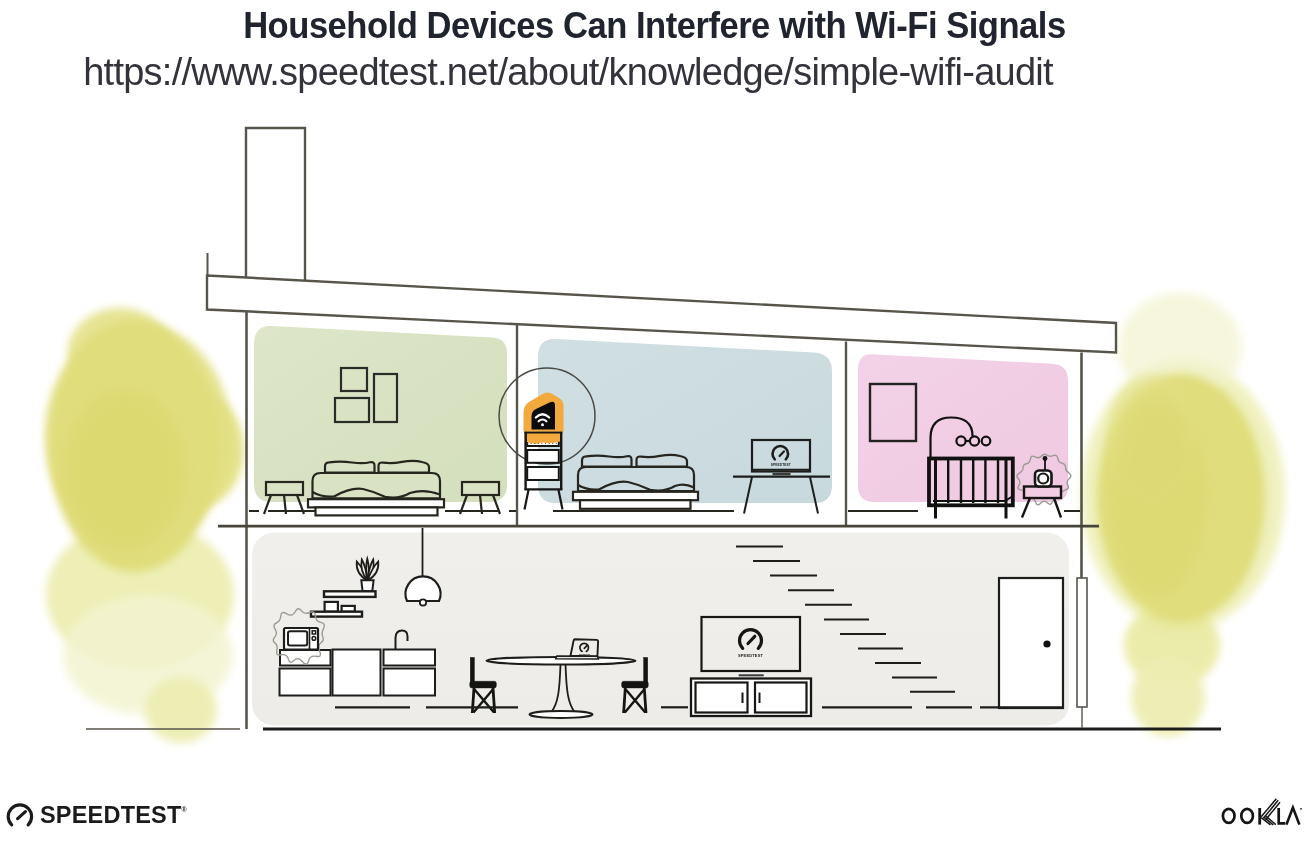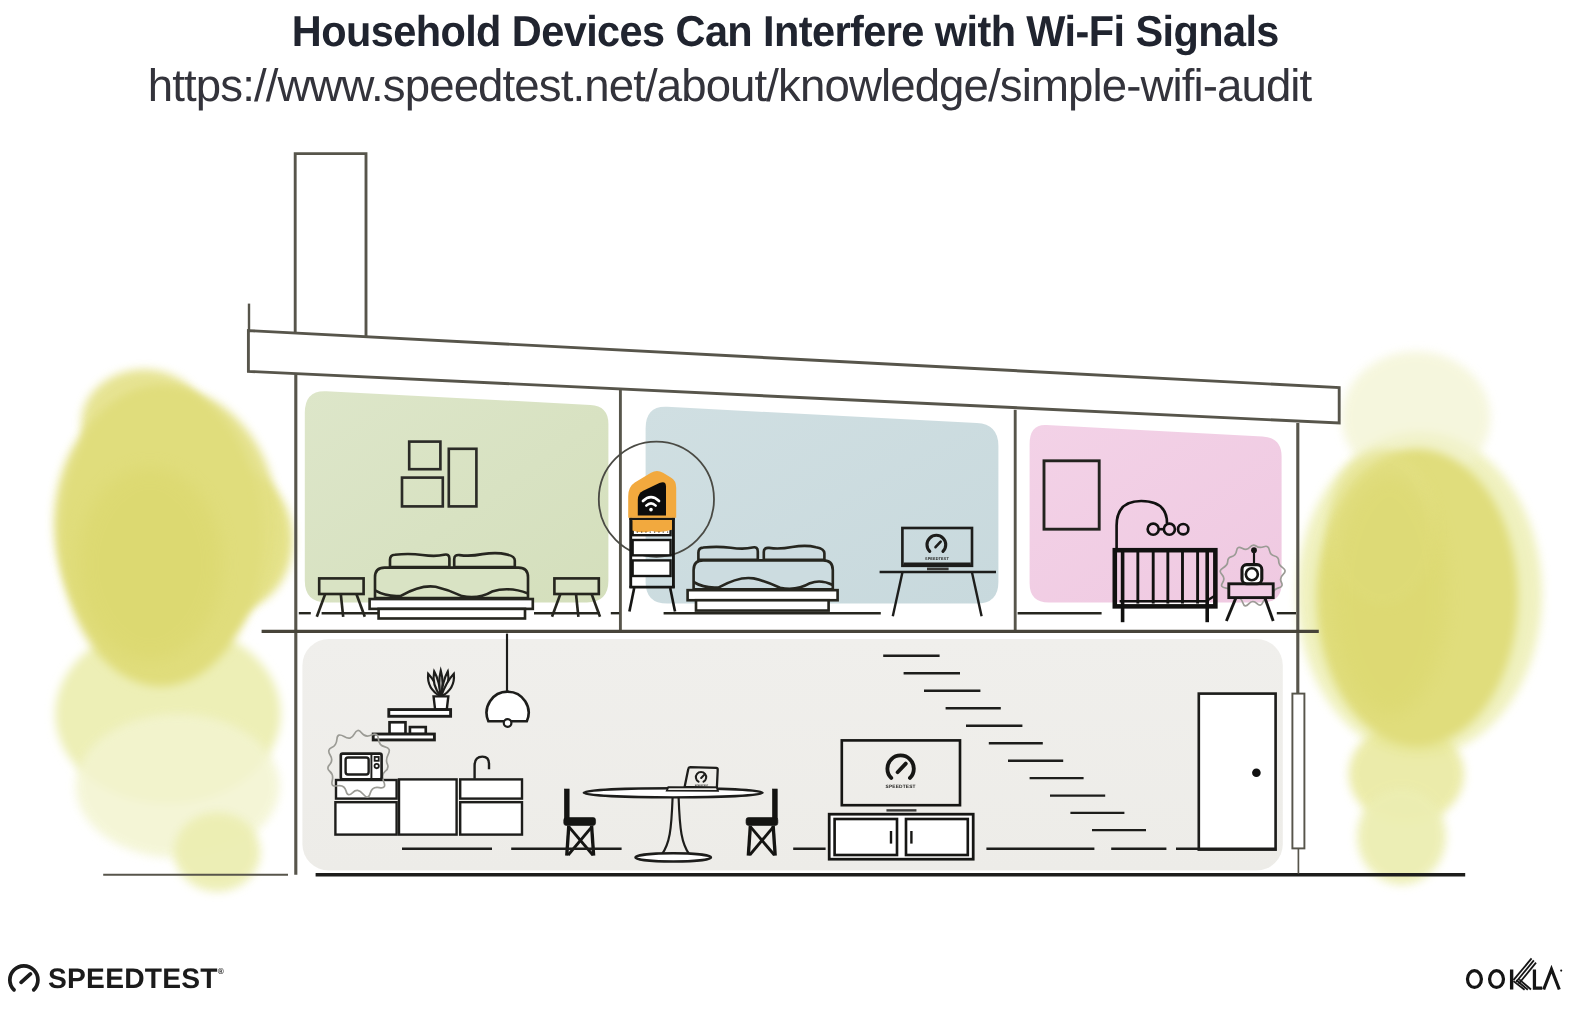--- a/index.html
+++ b/index.html
@@ -1,19 +1,19 @@
 <!DOCTYPE html>
 <html><head>
 <meta charset="utf-8">
 <style>
   html,body{margin:0;padding:0;background:#ffffff;width:1308px;height:861px;overflow:hidden;}
   body{position:relative;font-family:"Liberation Sans",sans-serif;}
   .title{position:absolute;top:4.5px;left:0;width:1308px;text-align:center;font-weight:bold;font-size:36px;color:#20242f;white-space:nowrap;}
   .title span{display:inline-block;transform:scaleX(0.96);transform-origin:center;letter-spacing:-0.5px;}
-  .url{position:absolute;top:51px;left:0;width:1136px;text-align:center;font-weight:normal;font-size:38px;color:#33333b;white-space:nowrap;padding-left:40px;}
+  .url{position:absolute;top:51px;left:0;width:1136px;text-align:center;font-weight:normal;font-size:38px;color:#33333b;white-space:nowrap;}
   .url span{display:inline-block;transform:scaleX(1.0);transform-origin:center;letter-spacing:-0.75px;}
   svg{position:absolute;left:0;top:0;}
   .stlogo{position:absolute;left:40px;top:801.5px;font-weight:bold;font-size:23.5px;color:#1b1b1b;letter-spacing:0.2px;}
   .stlogo span{display:inline-block;transform:scaleX(1.0);transform-origin:left;}
 </style>
 </head>
 <body>
 
 <div class="title"><span>Household Devices Can Interfere with Wi-Fi Signals</span></div>
 

